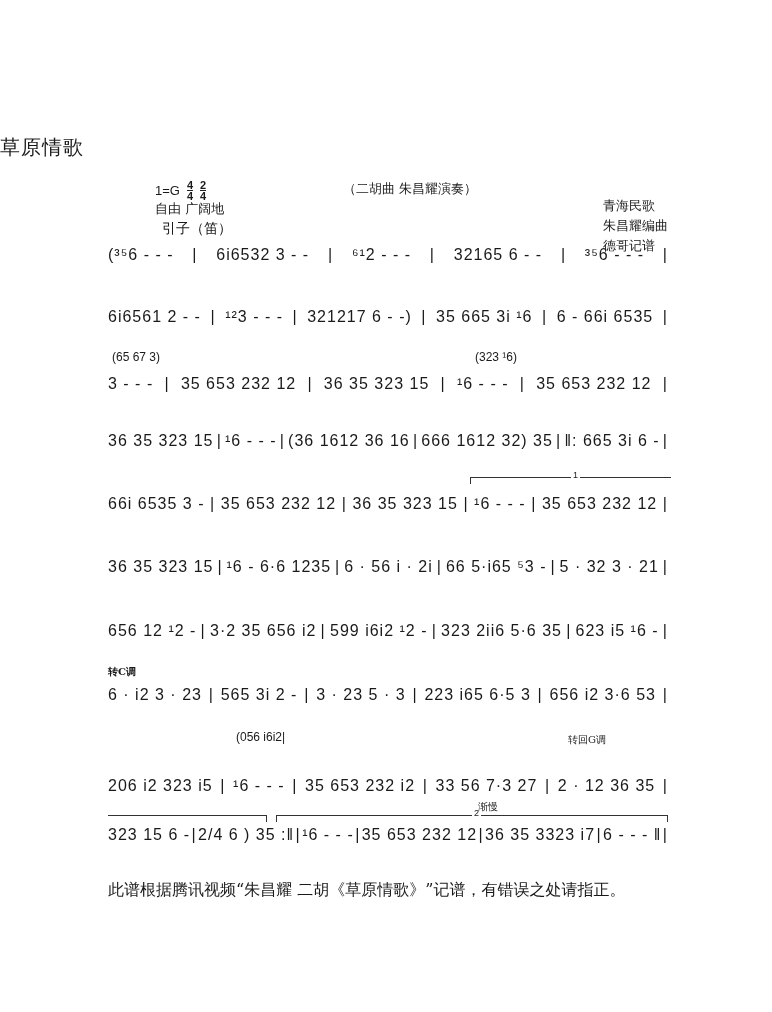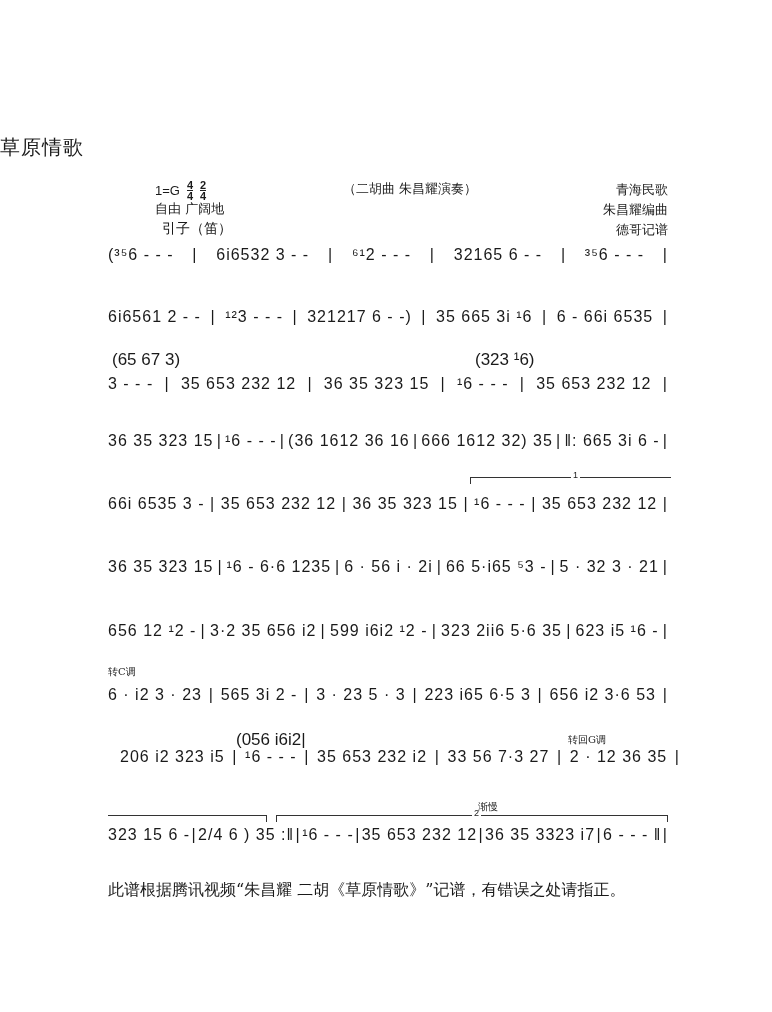--- a/index.html
+++ b/index.html
@@ -6,24 +6,24 @@
   body { width: 772px; height: 1012px; position: relative; overflow: hidden; color: #1a1a1a;
          font-family: "DejaVu Serif", serif; }
   .title { position: absolute; left: 0; right: 0; top: 134px; font-size: 20px; letter-spacing: 1px; }
   .meta { position: absolute; font-size: 13px; margin-left: 48px; }
   .key { left: 107px; top: 180px; font-family: "Liberation Sans", sans-serif; font-size: 13px; display: flex; align-items: center; gap: 4px; }
   .frac { display: inline-flex; flex-direction: column; align-items: center; font-weight: bold; font-size: 11px; line-height: 10px; margin-left: 3px; }
   .frac span:first-child { border-bottom: 1px solid #222; }
   .tempo { left: 107px; top: 200px; }
   .intro { left: 114px; top: 220px; font-size: 14px; }
   .subtitle { left: 0; right: 0; top: 180px; text-align: center; font-size: 13px; }
-  .credits { right: 104px; top: 180px; text-align: right; line-height: 20px; font-size: 13px; }
+  .credits { right: 104px; top: 196px; text-align: left; line-height: 20px; font-size: 13px; }
   .row { position: absolute; left: 108px; width: 560px; font-family: "Liberation Sans", sans-serif; font-size: 16px;
          white-space: pre; letter-spacing: 1px; display: flex; justify-content: space-between; text-align: right; }
-  .annot { position: absolute; font-family: "Liberation Sans", sans-serif; font-size: 17px; white-space: pre; }
+  .annot { position: absolute; font-family: "Liberation Sans", sans-serif; font-size: 12px; white-space: pre; }
   .small-annot { position: absolute; font-size: 10px; }
   .bracket { position: absolute; border-top: 1px solid #333; border-left: 1px solid #333; border-right: 1px solid #333; height: 6px; }
   .bracket span { position: absolute; top: -8px; left: 50%; font-size: 9px; font-family: "Liberation Sans", sans-serif; background: #fff; padding: 0 2px; }
   .footer { position: absolute; left: 108px; top: 880px; font-size: 16px; }
 </style>
 </head>
 <body>
 
 <div class="title">草原情歌</div>
 <div class="meta subtitle">（二胡曲 朱昌耀演奏）</div>
@@ -50,27 +50,27 @@
 
 <div id="score">
     <div class="row" style="top: 246px;"><span>(³⁵6 - - -</span><span>|</span><span>6i6532 3 - -</span><span>|</span><span>⁶¹2 - - -</span><span>|</span><span>32165 6 - -</span><span>|</span><span>³⁵6 - - -</span><span>|</span></div>
     <div class="row" style="top: 308px;"><span>6i6561 2 - -</span><span>|</span><span>¹²3 - - -</span><span>|</span><span>321217 6 - -)</span><span>|</span><span>35 665 3i ¹6</span><span>|</span><span>6 - 66i 6535</span><span>|</span></div>
     <div class="row" style="top: 375px;"><span>3 - - -</span><span>|</span><span>35 653 232 12</span><span>|</span><span>36 35 323 15</span><span>|</span><span>¹6 - - -</span><span>|</span><span>35 653 232 12</span><span>|</span></div>
     <div class="row" style="top: 432px;"><span>36 35 323 15</span><span>|</span><span>¹6 - - -</span><span>|</span><span>(36 1612 36 16</span><span>|</span><span>666 1612 32) 35</span><span>|</span><span>‖: 665 3i 6 -</span><span>|</span></div>
     <div class="row" style="top: 495px;"><span>66i 6535 3 -</span><span>|</span><span>35 653 232 12</span><span>|</span><span>36 35 323 15</span><span>|</span><span>¹6 - - -</span><span>|</span><span>35 653 232 12</span><span>|</span></div>
     <div class="row" style="top: 558px;"><span>36 35 323 15</span><span>|</span><span>¹6 - 6·6 1235</span><span>|</span><span>6 · 56 i · 2i</span><span>|</span><span>66 5·i65 ⁵3 -</span><span>|</span><span>5 · 32 3 · 21</span><span>|</span></div>
     <div class="row" style="top: 622px;"><span>656 12 ¹2 -</span><span>|</span><span>3·2 35 656 i2</span><span>|</span><span>599 i6i2 ¹2 -</span><span>|</span><span>323 2ii6 5·6 35</span><span>|</span><span>623 i5 ¹6 -</span><span>|</span></div>
     <div class="row" style="top: 686px;"><span>6 · i2 3 · 23</span><span>|</span><span>565 3i 2 -</span><span>|</span><span>3 · 23 5 · 3</span><span>|</span><span>223 i65 6·5 3</span><span>|</span><span>656 i2 3·6 53</span><span>|</span></div>
-    <div class="row" style="top: 748px; margin-left: 12px;"><span>206 i2 323 i5</span><span>|</span><span>¹6 - - -</span><span>|</span><span>35 653 232 i2</span><span>|</span><span>33 56 7·3 27</span><span>|</span><span>2 · 12 36 35</span><span>|</span></div>
+    <div class="row" style="top: 777px;"><span>206 i2 323 i5</span><span>|</span><span>¹6 - - -</span><span>|</span><span>35 653 232 i2</span><span>|</span><span>33 56 7·3 27</span><span>|</span><span>2 · 12 36 35</span><span>|</span></div>
     <div class="row" style="top: 826px;"><span>323 15 6 -</span><span>|</span><span>2/4 6 ) 35 :‖</span><span>|</span><span>¹6 - - -</span><span>|</span><span>35 653 232 12</span><span>|</span><span>36 35 3323 i7</span><span>|</span><span>6 - - - ‖</span><span>|</span></div>
   </div>
 
 <div class="annot" style="left:112px;top:350px;">(65 67 3)</div>
 <div class="annot" style="left:475px;top:350px;">(323 ¹6)</div>
-<div class="small-annot" style="left:108px;top:665px;">转C调</div>
+<div class="small-annot" style="left:108px;top:665px;font-weight:bold;">转C调</div>
 <div class="annot" style="left:236px;top:730px;">(056 i6i2|</div>
 <div class="small-annot" style="left:568px;top:733px;">转回G调</div>
 
 <div class="bracket" style="left:470px;top:477px;width:200px;border-right:none;">
     <span>1</span>
   </div>
 <div class="bracket" style="left:108px;top:815px;width:158px;border-left:none;"></div>
 <div class="bracket" style="left:276px;top:815px;width:390px;">
     <span>2</span>
   </div>

